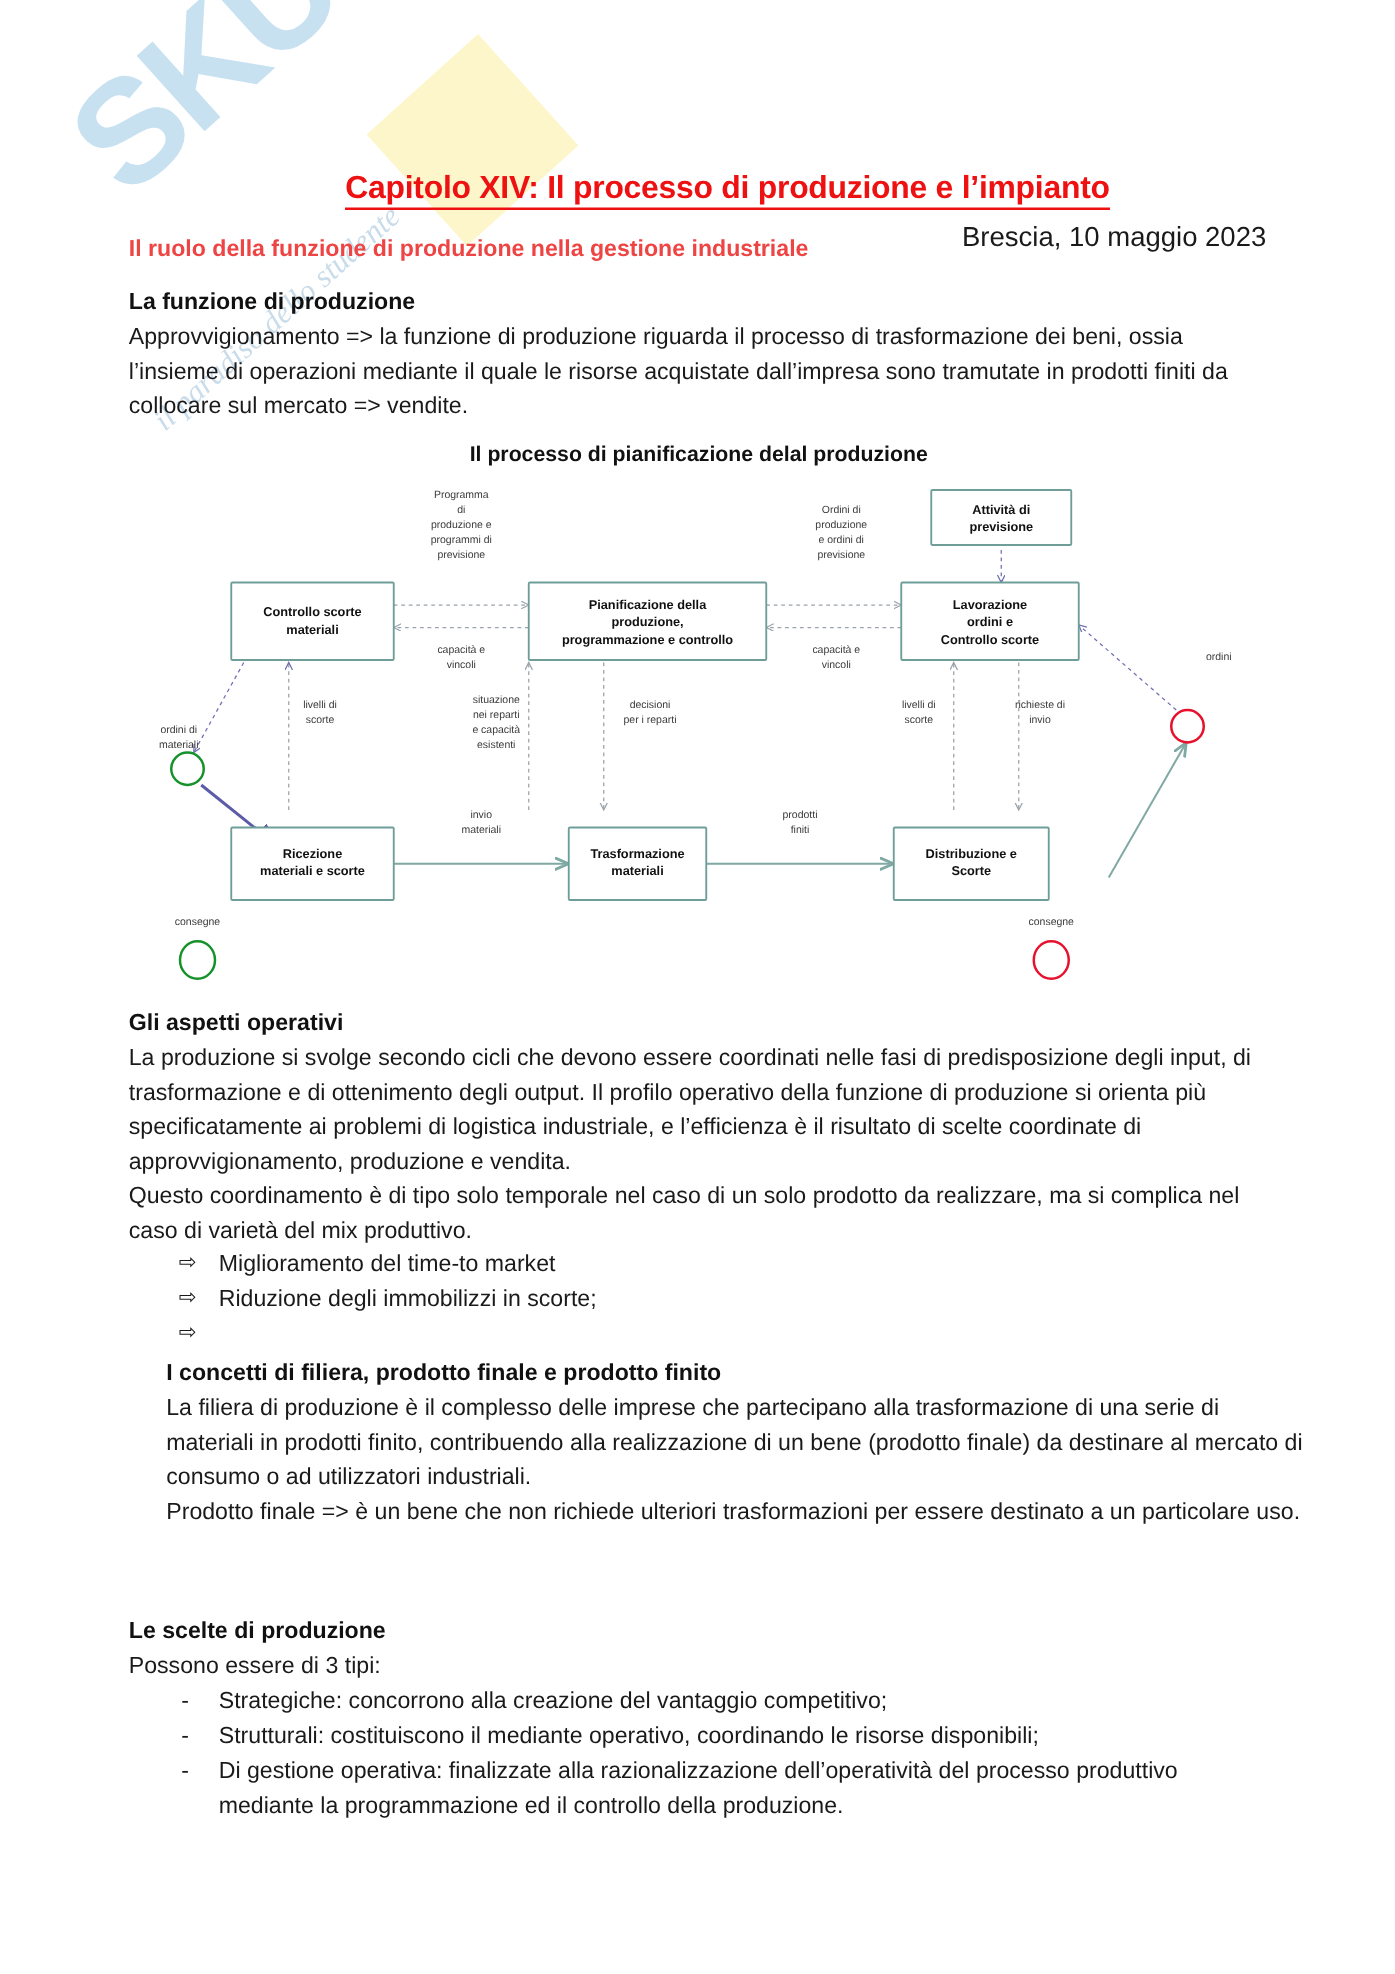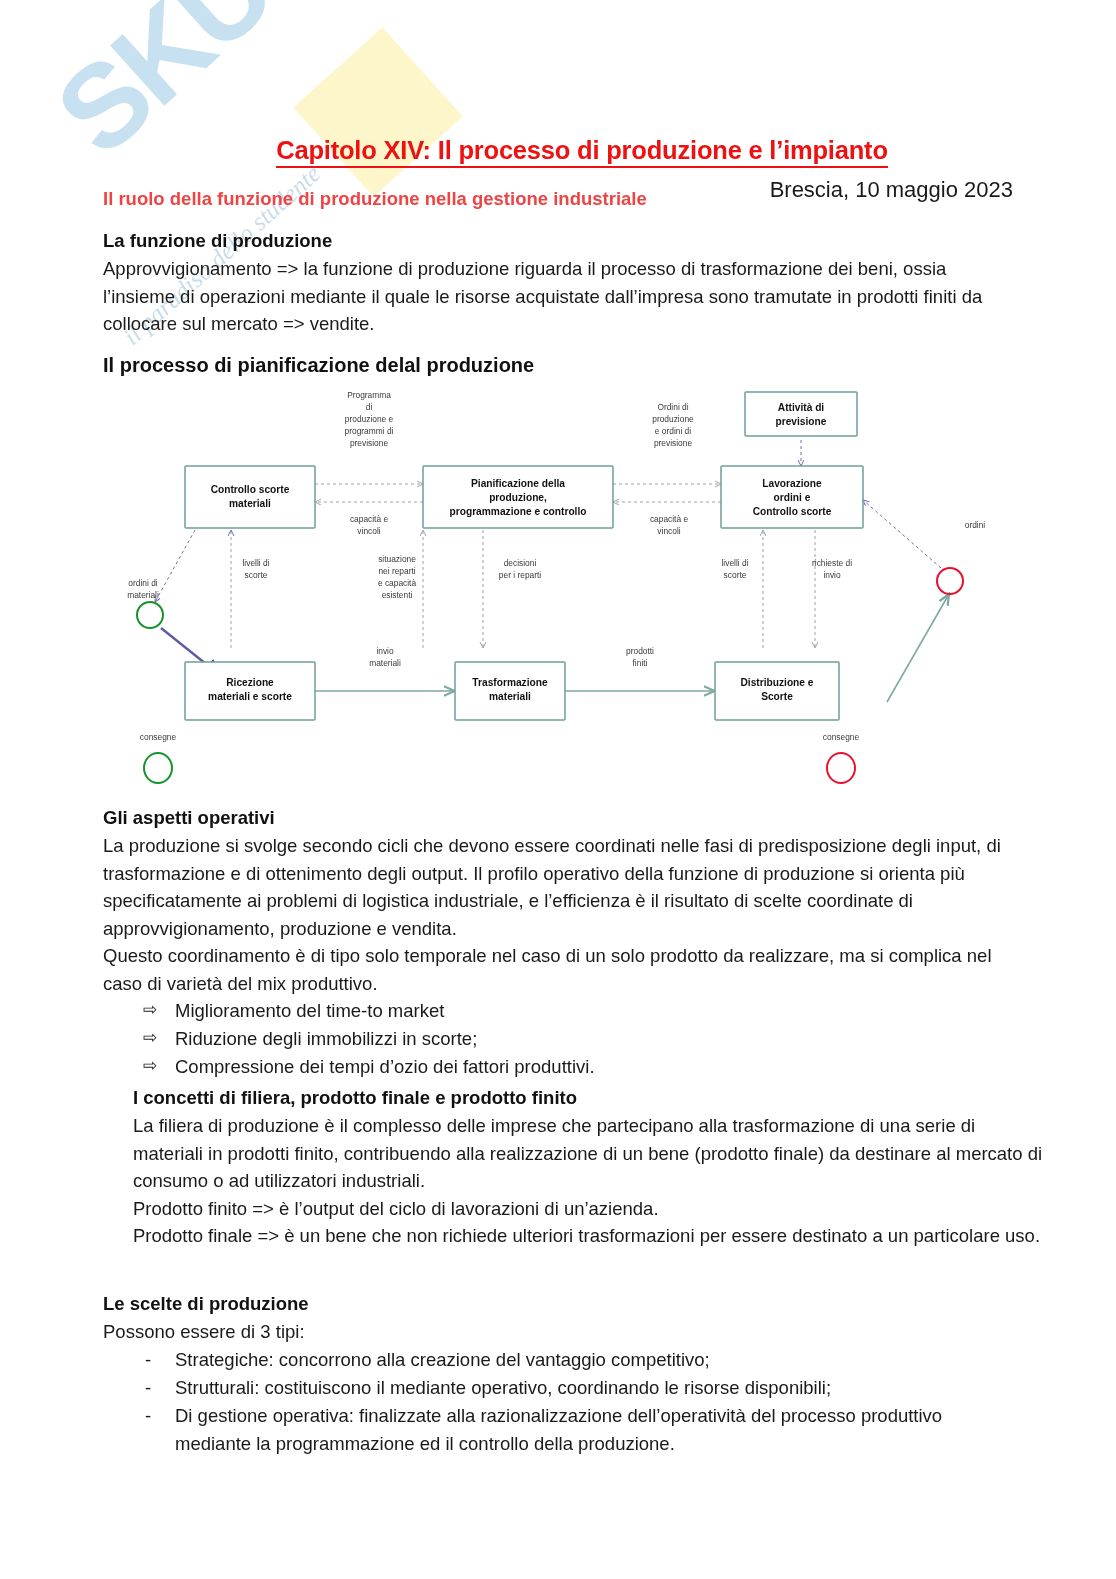--- a/index.html
+++ b/index.html
@@ -152,21 +152,22 @@
 
   
   #diagram-wrap {
     position: absolute;
     left: 103px;
     top: 352px;
     width: 912px;
     height: 440px;
   }
   .diagram-title {
-    font-size: 20px;
+    text-align: center;
+    font-size: 17px;
     font-weight: bold;
     color: #111;
     margin: 0;
     padding-top: 2px;
   }
   #diagram-svg {
     position: absolute;
     left: 0;
     top: 28px;
     width: 912px;
@@ -415,28 +416,27 @@
     </svg>
   </div>
 
   <div class="block" style="top:805px;">
     <div class="h-sub">Gli aspetti operativi</div>
     <p class="para">La produzione si svolge secondo cicli che devono essere coordinati nelle fasi di predisposizione degli input, di trasformazione e di ottenimento degli output. Il profilo operativo della funzione di produzione si orienta più specificatamente ai problemi di logistica industriale, e l’efficienza è il risultato di scelte coordinate di approvvigionamento, produzione e vendita.</p>
     <p class="para">Questo coordinamento è di tipo solo temporale nel caso di un solo prodotto da realizzare, ma si complica nel caso di varietà del mix produttivo.</p>
     <ul class="arrow-list">
       <li><span class="mk">⇨</span><span>Miglioramento del time-to market</span></li>
       <li><span class="mk">⇨</span><span>Riduzione degli immobilizzi in scorte;</span></li>
-      <li><span class="mk">⇨</span><span>Compressione dei tempi d’ozio dei fattori produttivi.</span></li>
+      <li><span class="mk">⇨</span></li>
     </ul>
   </div>
 
   <div class="block" style="top:1085px;margin-left:30px;">
     <div class="h-sub">I concetti di filiera, prodotto finale e prodotto finito</div>
     <p class="para">La filiera di produzione è il complesso delle imprese che partecipano alla trasformazione di una serie di materiali in prodotti finito, contribuendo alla realizzazione di un bene (prodotto finale) da destinare al mercato di consumo o ad utilizzatori industriali.</p>
-    <p class="para">Prodotto finito =&gt; è l’output del ciclo di lavorazioni di un’azienda.</p>
     <p class="para">Prodotto finale =&gt; è un bene che non richiede ulteriori trasformazioni per essere destinato a un particolare uso.</p>
   </div>
 
   <div class="block" style="top:1291px;">
     <div class="h-sub">Le scelte di produzione</div>
     <p class="para">Possono essere di 3 tipi:</p>
     <ul class="dash-list">
       <li><span class="mk">-</span><span>Strategiche: concorrono alla creazione del vantaggio competitivo;</span></li>
       <li><span class="mk">-</span><span>Strutturali: costituiscono il mediante operativo, coordinando le risorse disponibili;</span></li>
       <li><span class="mk">-</span><span>Di gestione operativa: finalizzate alla razionalizzazione dell’operatività del processo produttivo mediante la programmazione ed il controllo della produzione.</span></li>

